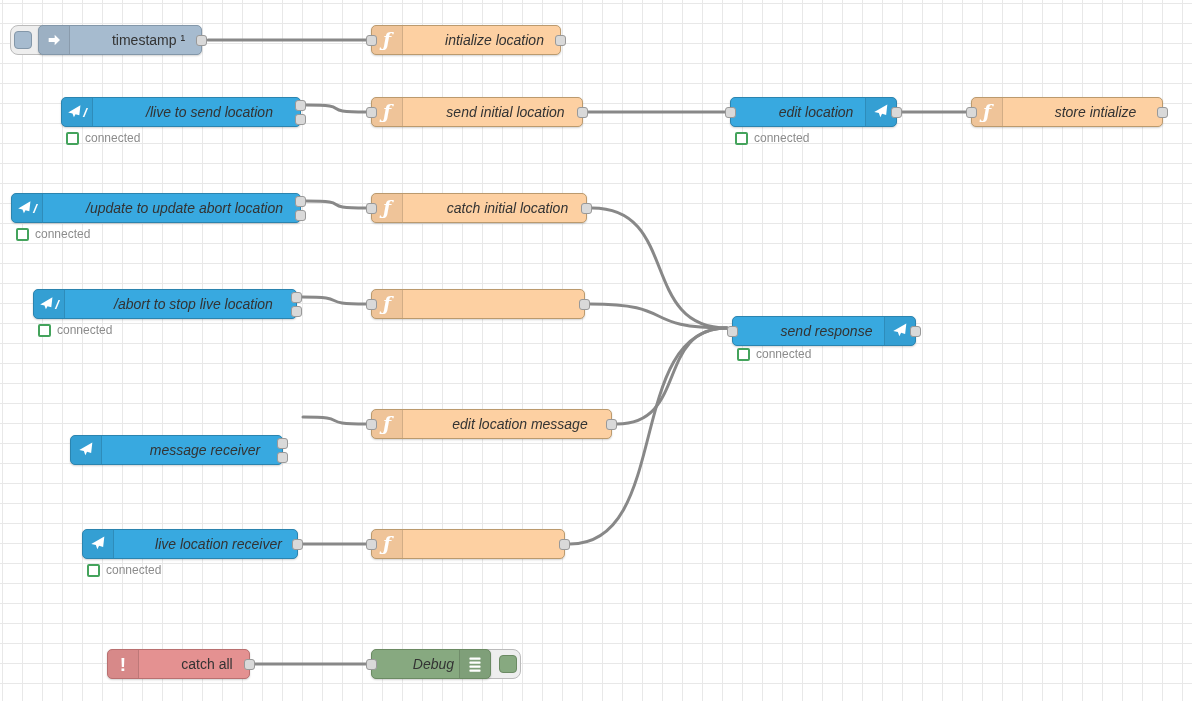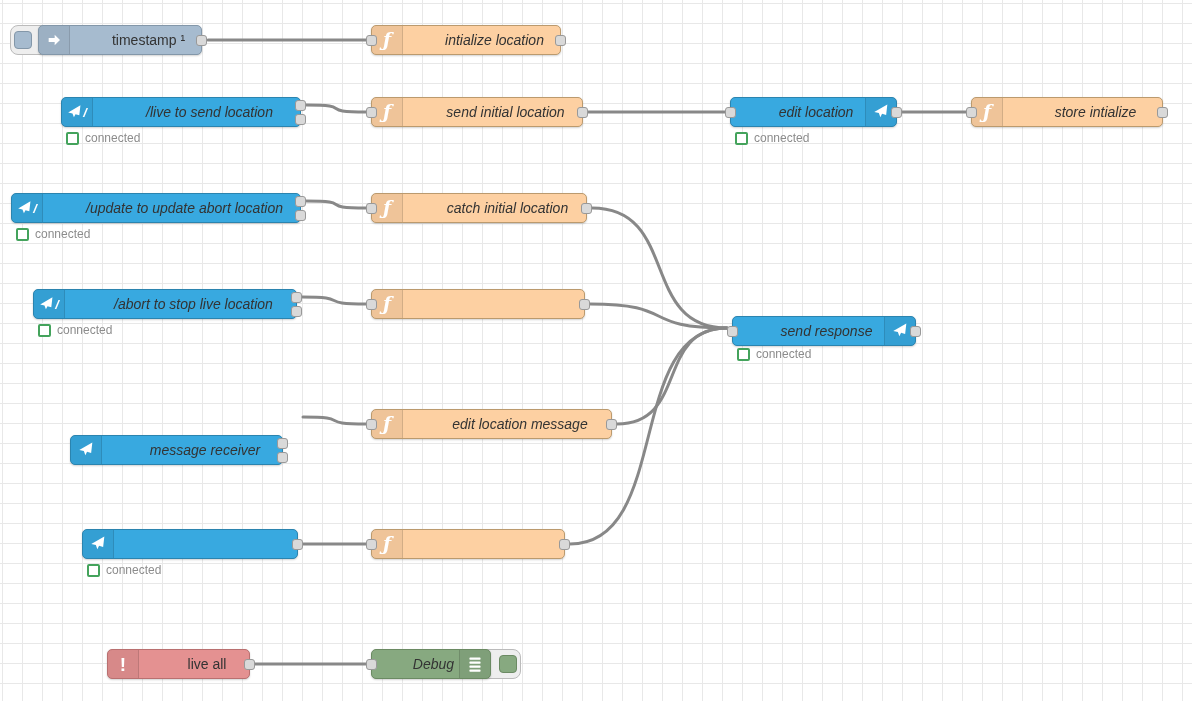--- a/index.html
+++ b/index.html
@@ -247,40 +247,41 @@
     <div class="port in"></div>
     <div class="port out-single"></div>
   </div>
 
   <div class="node telegram" style="left:82px;top:529px;width:216px;">
     <div class="icon-area left">
       <svg class="mini" width="16" height="16" viewBox="0 0 24 24">
           <path fill="#fff" d="M23 2L2 10.5l6.6 2.5L10 19.5l3.2-4.5 5.8 2.5z" transform="rotate(-8 12 12)"></path>
         </svg>
     </div>
+    <div class="label pad-left">live location receiver</div>
     <div class="port out-single"></div>
   </div>
   <div class="status" style="left:87px;top:563px;">
     <span class="status-ring"></span>
     <span>connected</span>
   </div>
 
   <div class="node function" style="left:371px;top:529px;width:194px;">
     <div class="icon-area left">
       <span class="fn-glyph">ƒ</span>
     </div>
     <div class="port in"></div>
     <div class="port out-single"></div>
   </div>
 
   <div class="node catch" style="left:107px;top:649px;width:143px;">
     <div class="icon-area left">
       <span class="excl-glyph">!</span>
     </div>
-    <div class="label plain pad-left">live all</div>
+    <div class="label plain pad-left">catch all</div>
     <div class="port out-single"></div>
   </div>
 
   <div class="side-button right" style="left:481px;top:649px;">
     <span class="inner debug-color"></span>
   </div>
   <div class="node debug" style="left:371px;top:649px;width:120px;">
     <div class="icon-area right">
       <svg class="mini" width="16" height="18" viewBox="0 0 20 22">
         <rect x="3" y="3" width="14" height="2.6" rx="1" fill="#fff"></rect>

